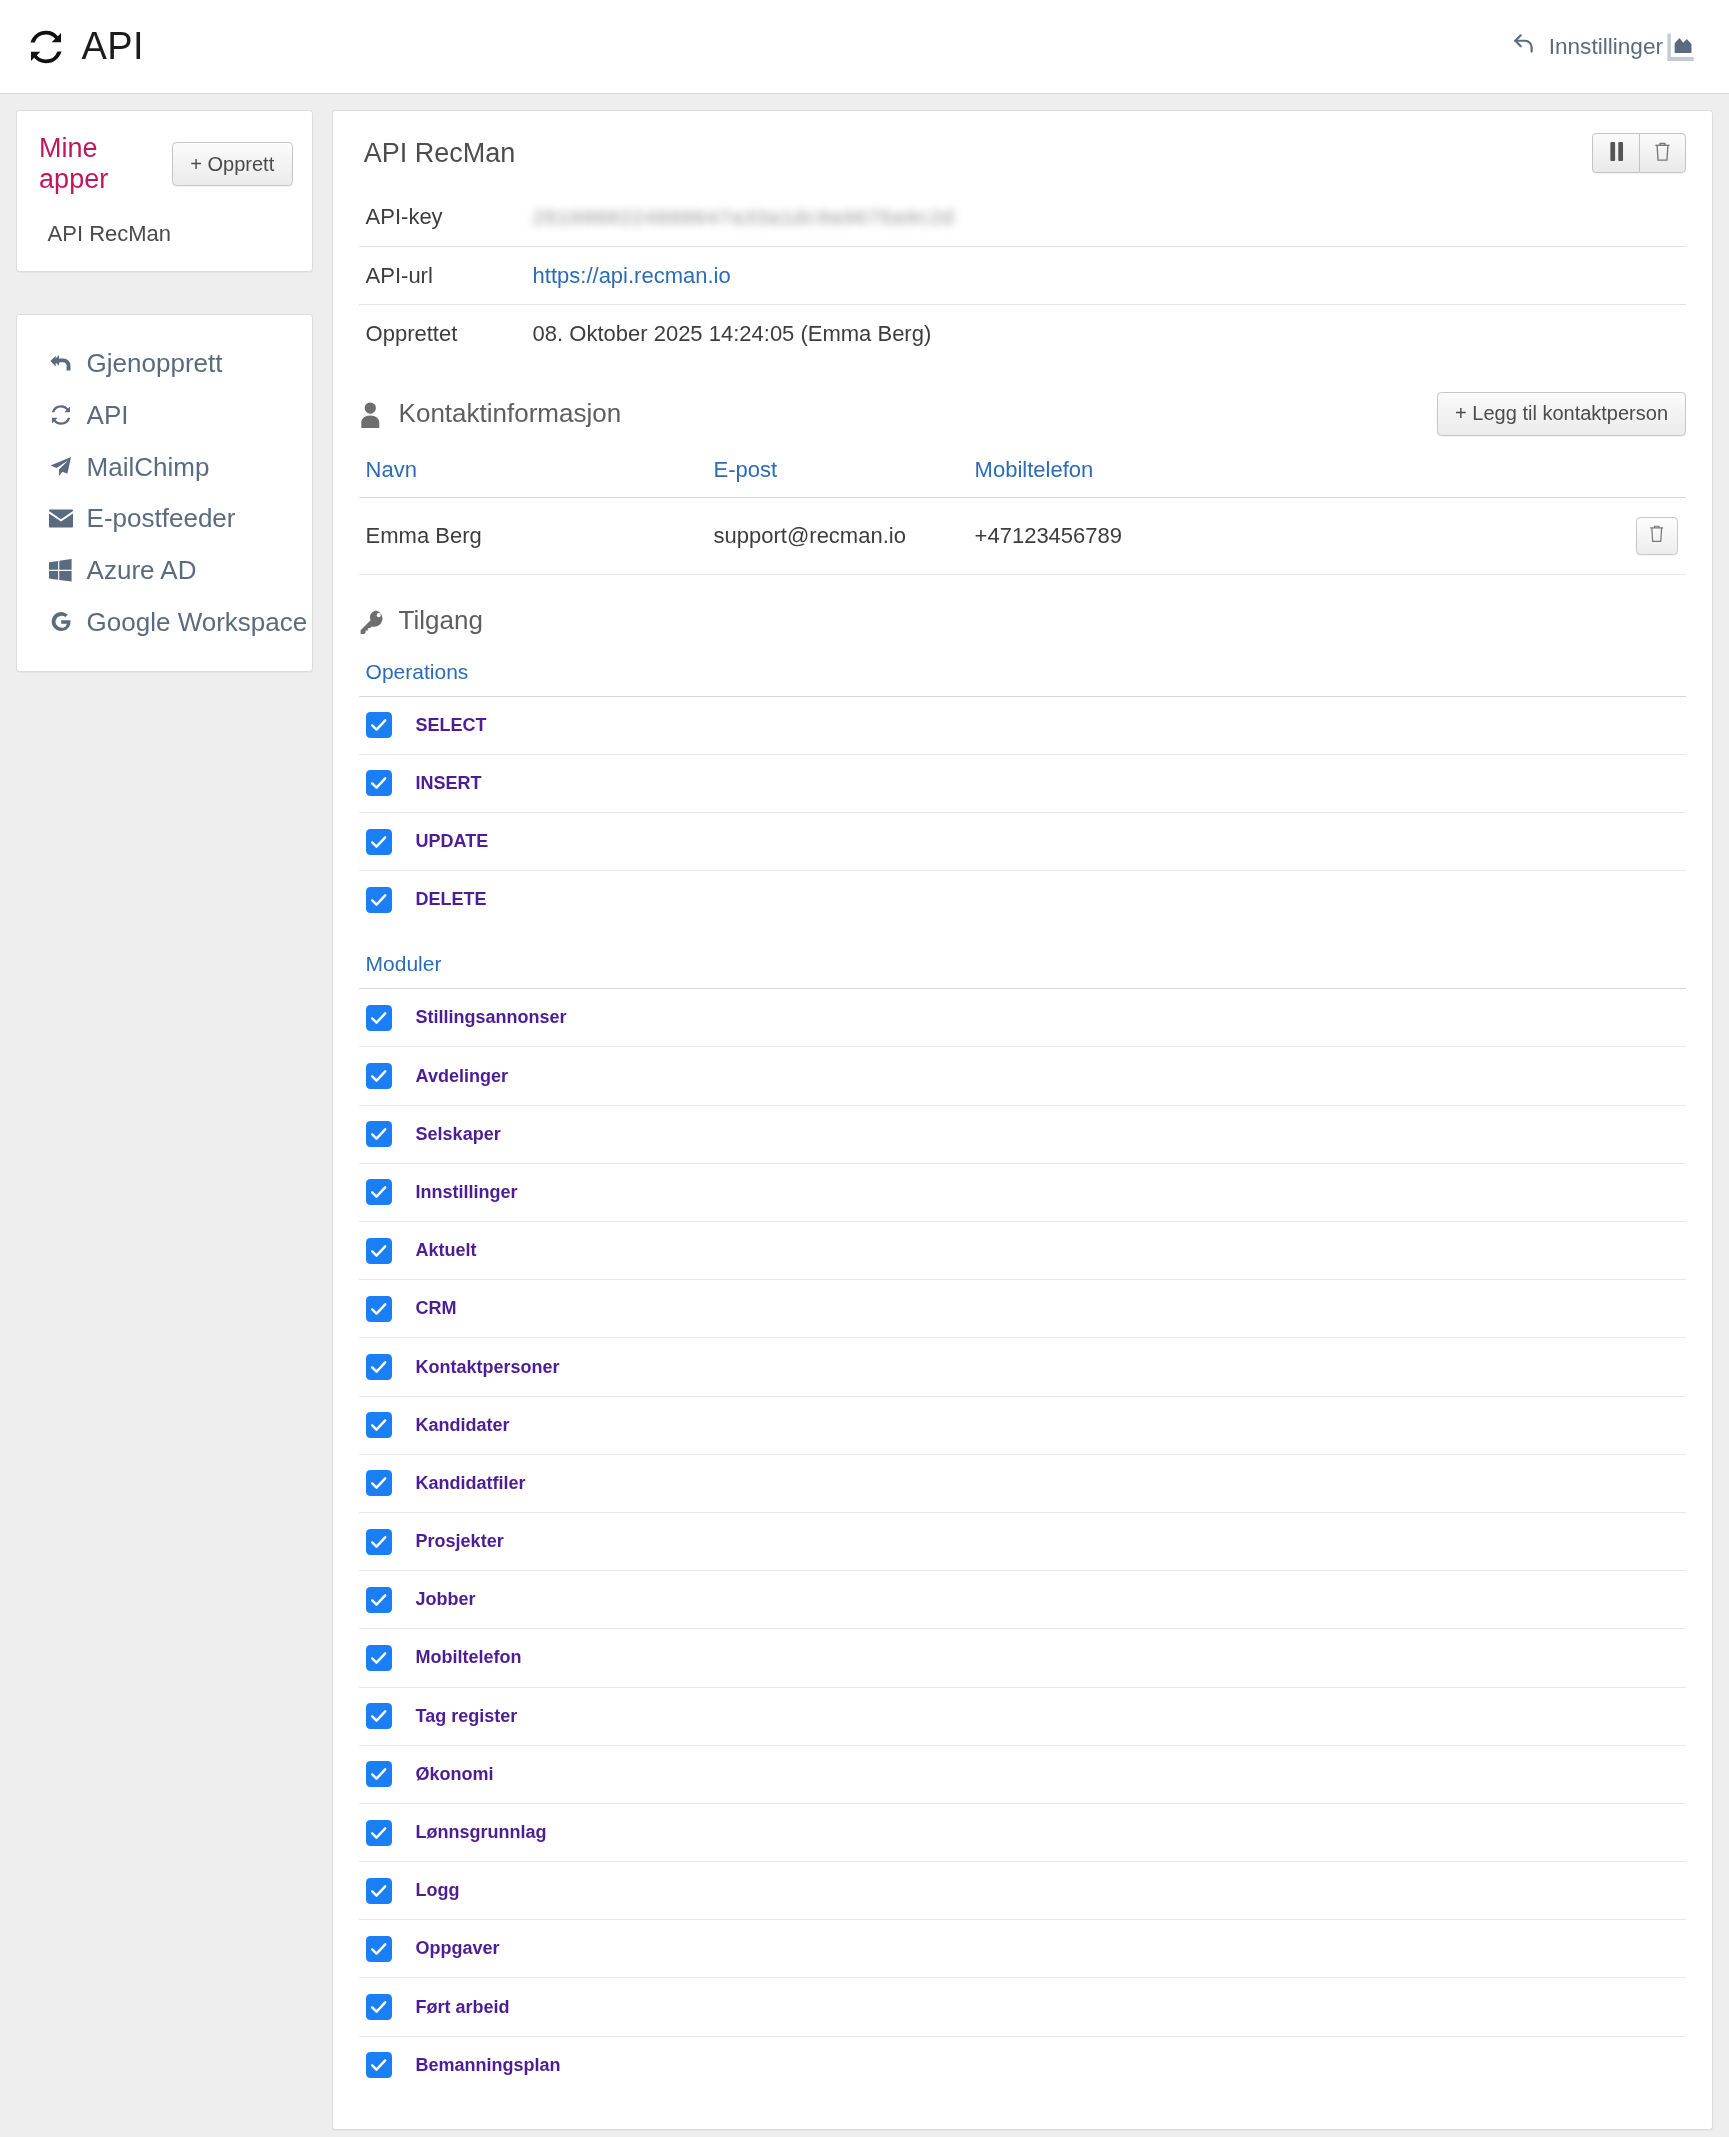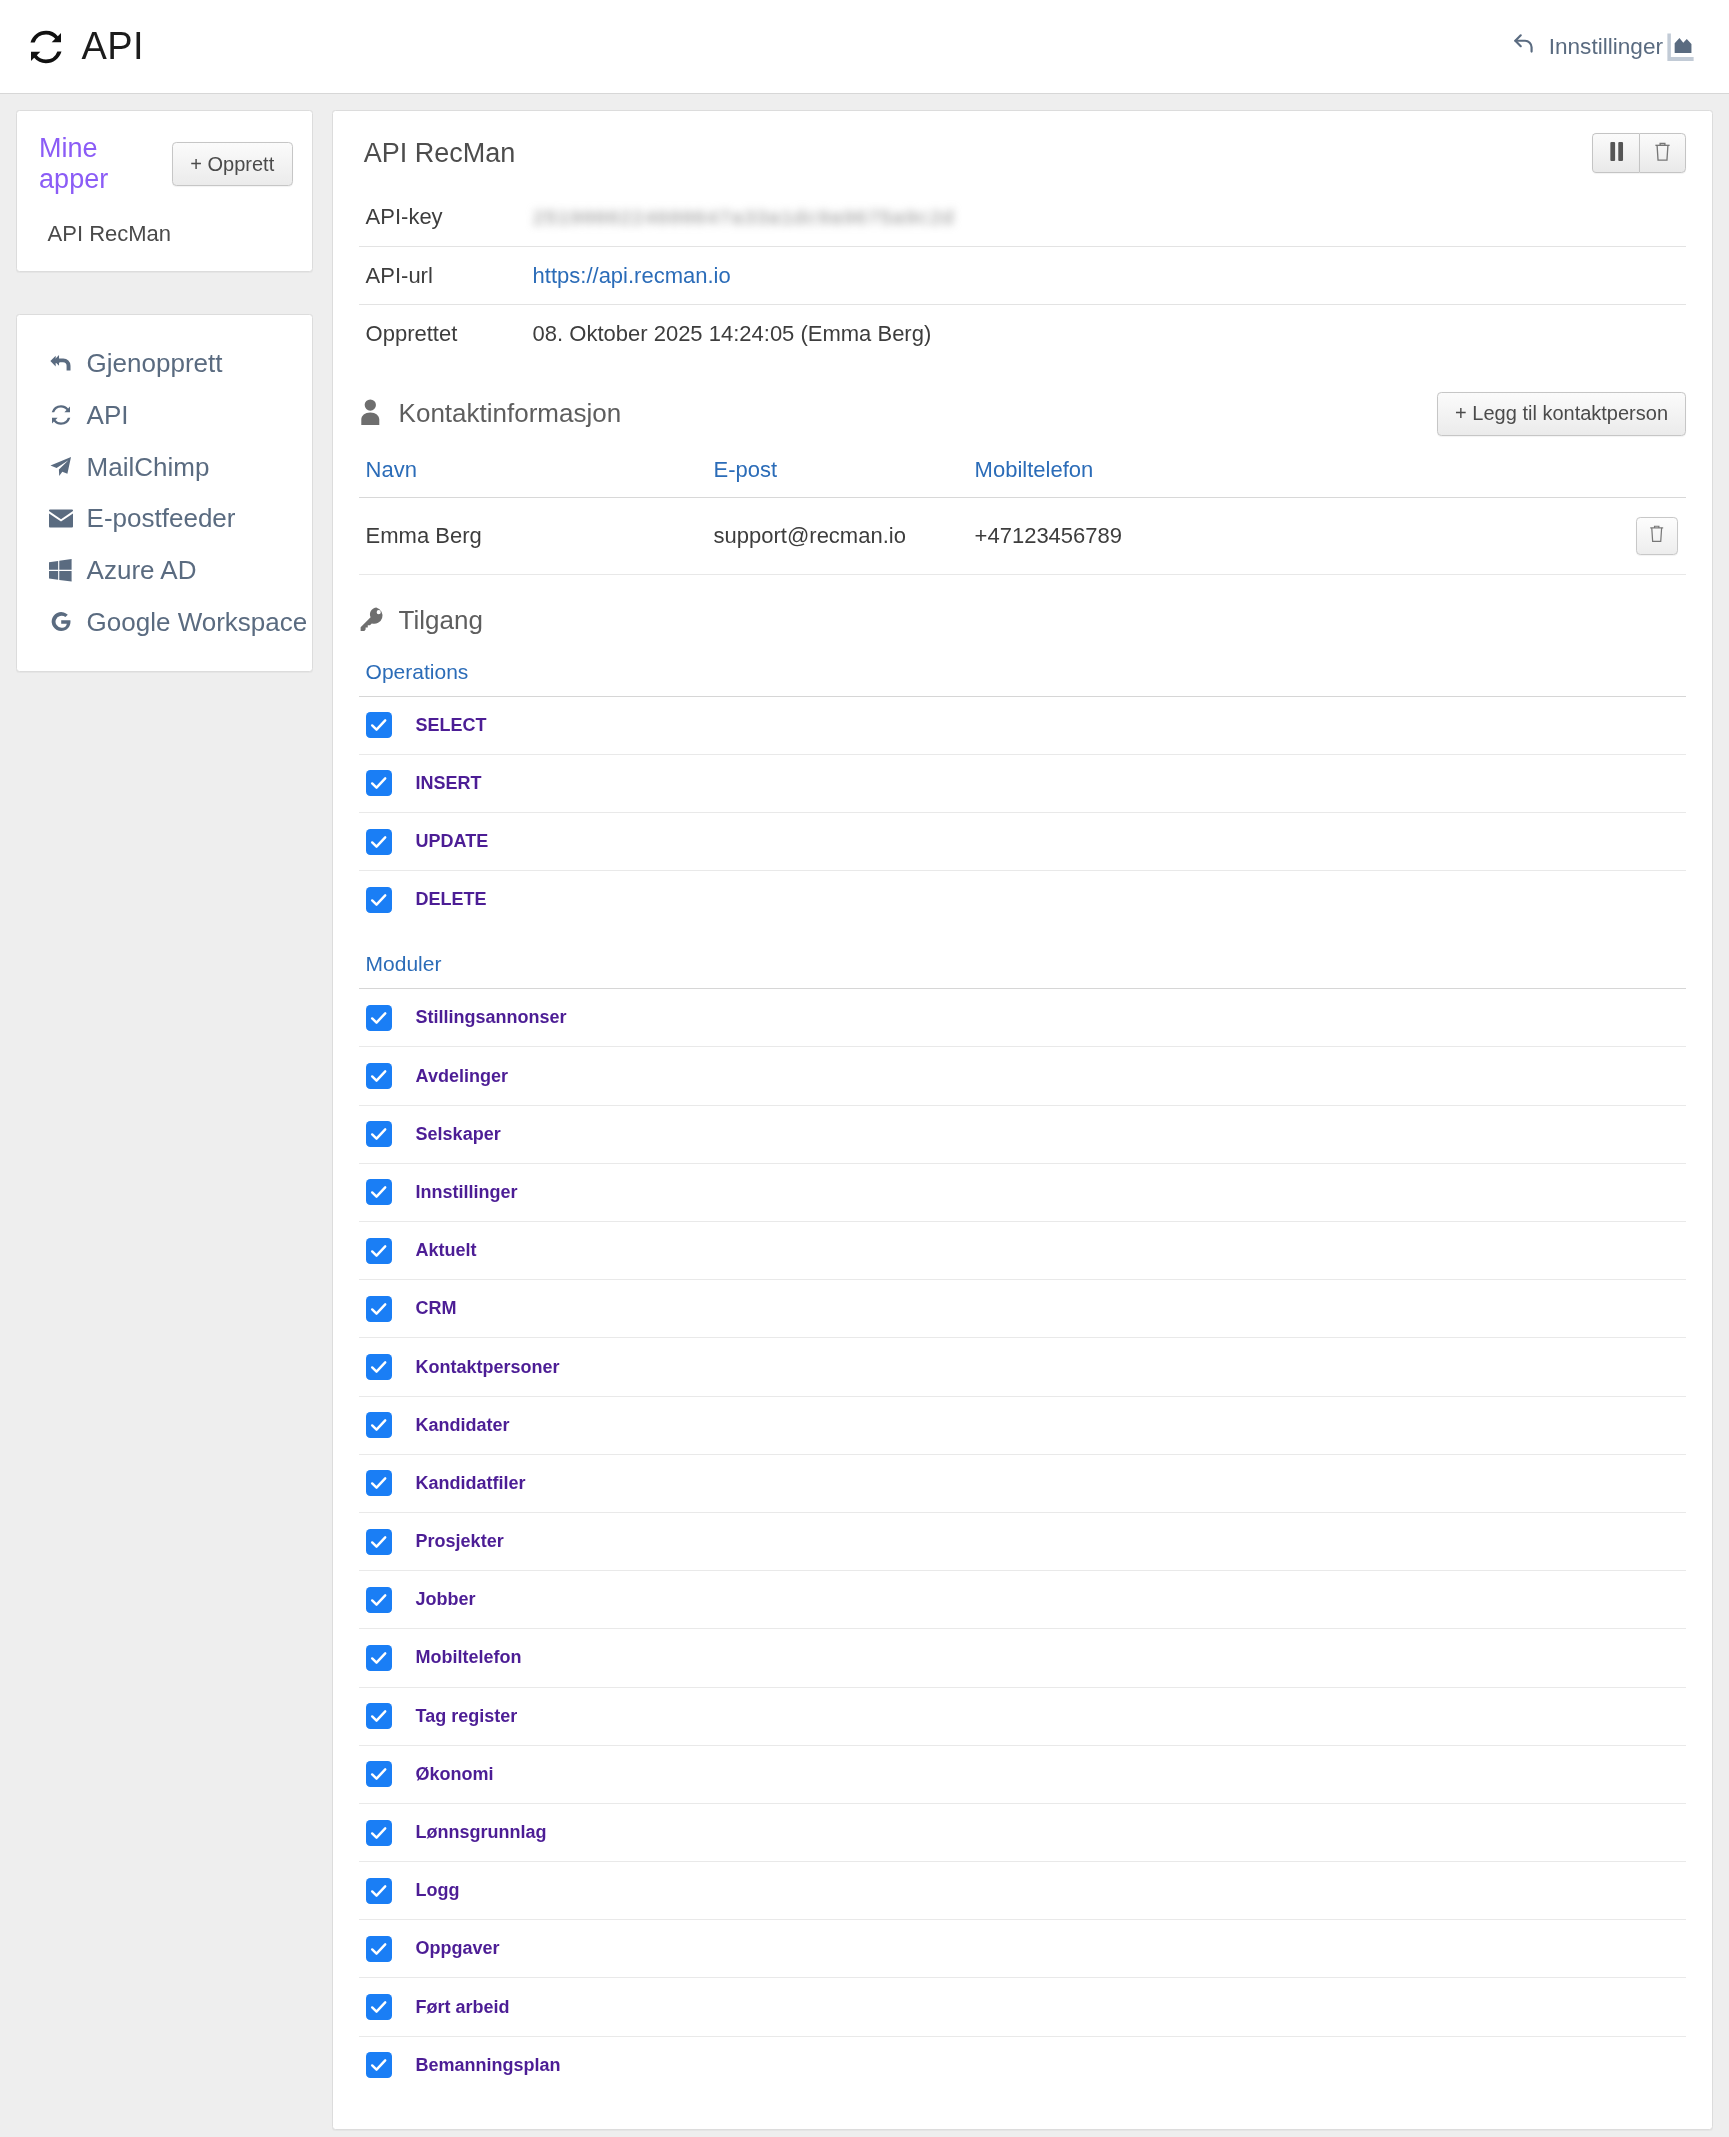--- a/index.html
+++ b/index.html
@@ -65,21 +65,21 @@
   
   .apps-card { padding: 19px 19px 24px 19px; margin-bottom: 42px; }
   .apps-head {
     display: flex;
     align-items: center;
     justify-content: space-between;
     padding: 3.5px 0 0 0;
   }
   .apps-title {
     font-size: 27px;
-    color: #8b5cf6;
+    color: #be185d;
     font-weight: 400;
     padding-left: 3.5px;
   }
   .btn-grey {
     background: linear-gradient(to bottom, #fbfbfb 0%, #ebebeb 100%);
     border: 0.9px solid #c6c6c6;
     border-radius: 4.3px;
     color: #4b4b4b;
     font-size: 20px;
     font-family: "Liberation Sans", sans-serif;
@@ -171,21 +171,21 @@
 
   
   .section-head {
     display: flex;
     align-items: center;
     justify-content: space-between;
     margin-top: 29.5px;
   }
   .section-title {
     display: flex;
-    align-items: flex-start;
+    align-items: flex-end;
     gap: 12px;
     font-size: 26px;
     color: #5e5e5e;
     font-weight: 400;
   }
   .section-title .sec-ico { width: 28px; height: 28px; display: inline-flex; align-items: center; }
 
   
   .ctable { width: 100%; border-collapse: collapse; margin-top: 21px; }
   .ctable th {

